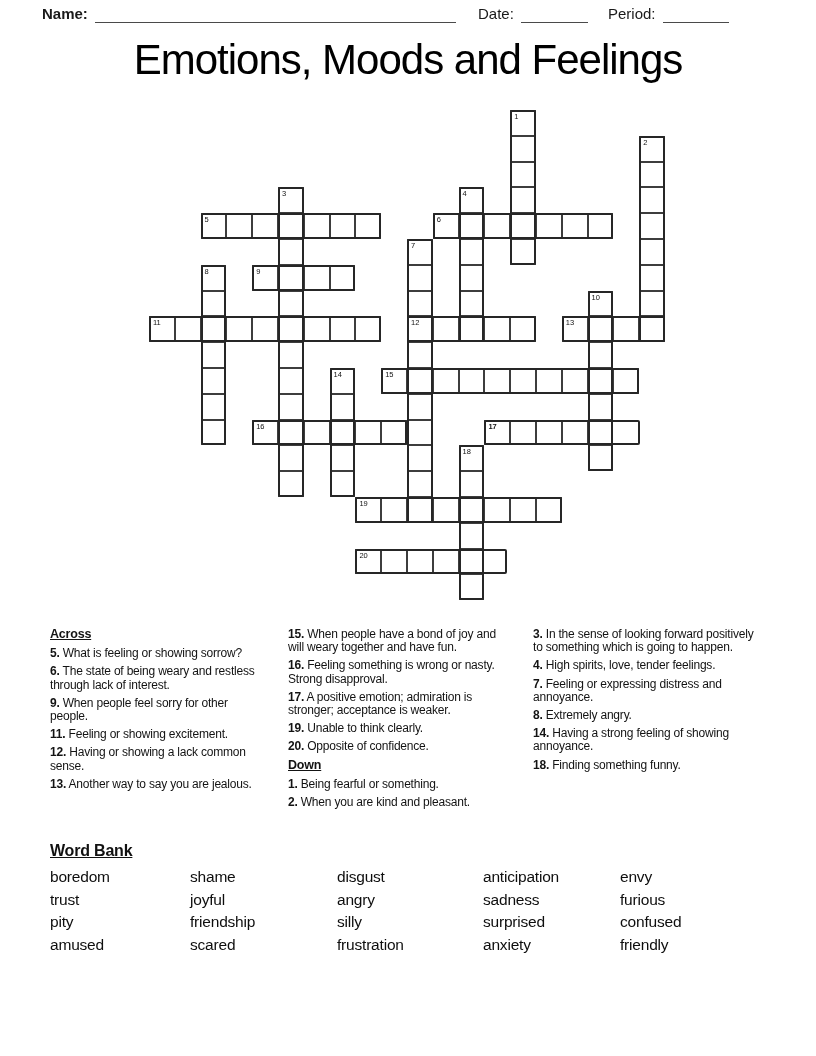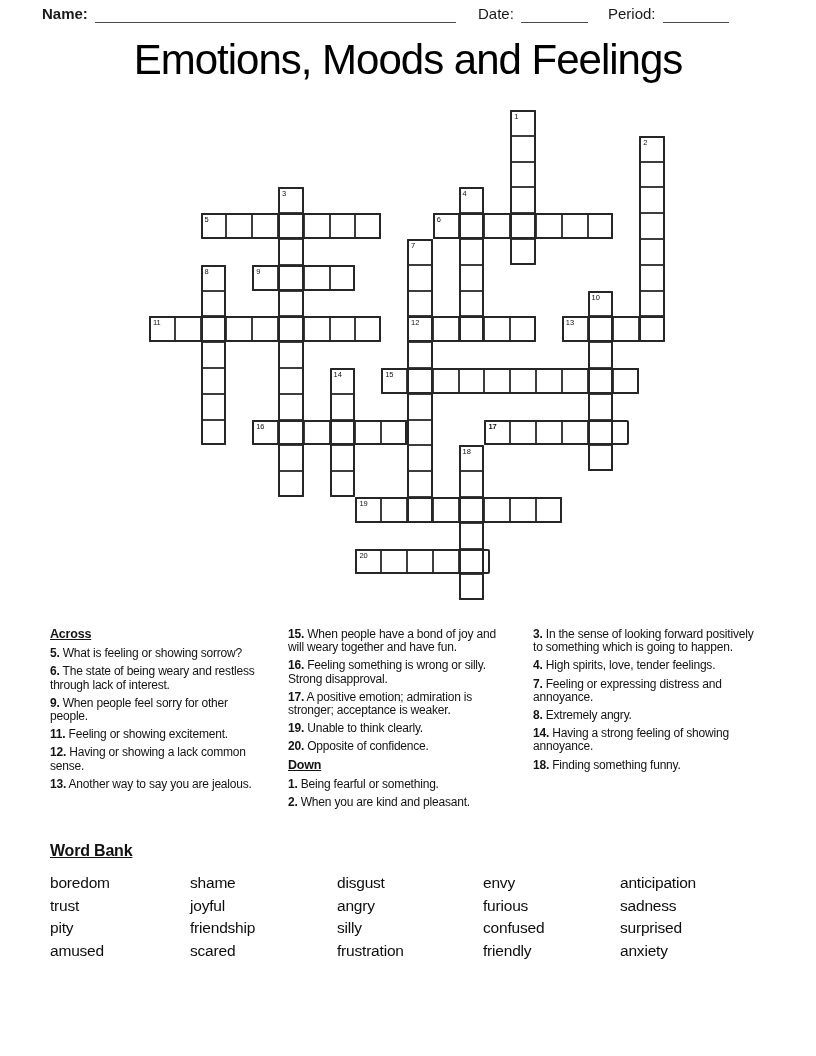--- a/index.html
+++ b/index.html
@@ -29,21 +29,21 @@
              letter-spacing:-0.2px;color:#131313;}
   #ccol1{left:50px;width:208px;}
   #ccol2{left:288px;width:217px;}
   #ccol3{left:533px;width:221px;}
   .clues-header{font-weight:700;text-decoration:underline;font-size:12.5px;margin:0 0 6px 0;}
   .clue{margin:0 0 5px 0;}
   .clue b{font-weight:700;}
 
   
   .wordbank{position:absolute;left:50px;top:842px;}
-  .wb-title{font-weight:700;text-decoration:underline;font-size:16px;letter-spacing:-0.2px;margin-bottom:12px;}
+  .wb-title{font-weight:700;text-decoration:underline;font-size:16px;letter-spacing:-0.2px;margin-bottom:6px;}
   .wb-grid{display:flex;}
   .wb-col{display:flex;flex-direction:column;}
   .wb-col:nth-child(1){width:140px;}
   .wb-col:nth-child(2){width:147px;}
   .wb-col:nth-child(3){width:146px;}
   .wb-col:nth-child(4){width:137px;}
   .wb-word{font-size:15.5px;line-height:22.6px;letter-spacing:-0.2px;color:#0e0e0e;}
 </style>
 </head>
 <body>
@@ -227,49 +227,49 @@
       </div>
       <div class="run" style="left: 180.6px; top: 258px; width: 25.8px; height: 129px; text-align: center;">
         <span class="cellnum">14</span>
       </div>
       <div class="run" style="left: 232.2px; top: 258px; width: 258px; height: 25.8px;">
         <span class="cellnum">15</span>
       </div>
       <div class="run" style="left: 103.2px; top: 309.6px; width: 155px; height: 25.8px;">
         <span class="cellnum">16</span>
       </div>
-      <div class="run" style="left: 335.4px; top: 309.6px; width: 145px; height: 25.8px; font-weight: bold;">
+      <div class="run" style="left: 335.4px; top: 309.6px; width: 156px; height: 25.8px; font-weight: bold;">
         <span class="cellnum">17</span>
       </div>
       <div class="run" style="left: 309.6px; top: 335.4px; width: 25.8px; height: 154.8px;">
         <span class="cellnum">18</span>
       </div>
       <div class="run" style="left: 206.4px; top: 387px; width: 206.4px; height: 25.8px;">
         <span class="cellnum">19</span>
       </div>
-      <div class="run" style="left: 206.4px; top: 438.6px; width: 135px; height: 25.8px;">
+      <div class="run" style="left: 206.4px; top: 438.6px; width: 152px; height: 25.8px;">
         <span class="cellnum">20</span>
       </div>
     </div>
 
   <div class="clues-col" id="ccol1">
     <div class="clues-header">Across</div>
     <div id="list-across-1">
         <div class="clue"><b>5.</b><span> What is feeling or showing sorrow?</span></div>
         <div class="clue"><b>6.</b><span> The state of being weary and restless through lack of interest.</span></div>
         <div class="clue"><b>9.</b><span> When people feel sorry for other people.</span></div>
         <div class="clue"><b>11.</b><span> Feeling or showing excitement.</span></div>
         <div class="clue"><b>12.</b><span> Having or showing a lack common sense.</span></div>
         <div class="clue"><b>13.</b><span> Another way to say you are jealous.</span></div>
       </div>
   </div>
   <div class="clues-col" id="ccol2">
     <div id="list-across-2">
         <div class="clue"><b>15.</b><span> When people have a bond of joy and will weary together and have fun.</span></div>
-        <div class="clue"><b>16.</b><span> Feeling something is wrong or silly. Strong disapproval.</span></div>
+        <div class="clue"><b>16.</b><span> Feeling something is wrong or nasty. Strong disapproval.</span></div>
         <div class="clue"><b>17.</b><span> A positive emotion; admiration is stronger; acceptance is weaker.</span></div>
         <div class="clue"><b>19.</b><span> Unable to think clearly.</span></div>
         <div class="clue"><b>20.</b><span> Opposite of confidence.</span></div>
       </div>
     <div class="clues-header">Down</div>
     <div id="list-down-1">
         <div class="clue"><b>1.</b><span> Being fearful or something.</span></div>
         <div class="clue"><b>2.</b><span> When you are kind and pleasant.</span></div>
       </div>
   </div>
@@ -299,27 +299,27 @@
           <div class="wb-word">friendship</div>
           <div class="wb-word">scared</div>
         </div>
         <div class="wb-col">
           <div class="wb-word">disgust</div>
           <div class="wb-word">angry</div>
           <div class="wb-word">silly</div>
           <div class="wb-word">frustration</div>
         </div>
         <div class="wb-col">
+          <div class="wb-word">anticipation</div>
+          <div class="wb-word">sadness</div>
+          <div class="wb-word">surprised</div>
+          <div class="wb-word">anxiety</div>
+        </div>
+        <div class="wb-col">
           <div class="wb-word">envy</div>
           <div class="wb-word">furious</div>
           <div class="wb-word">confused</div>
           <div class="wb-word">friendly</div>
         </div>
-        <div class="wb-col">
-          <div class="wb-word">anticipation</div>
-          <div class="wb-word">sadness</div>
-          <div class="wb-word">surprised</div>
-          <div class="wb-word">anxiety</div>
-        </div>
       </div>
   </div>
 
 </div>
 
 </body></html>

